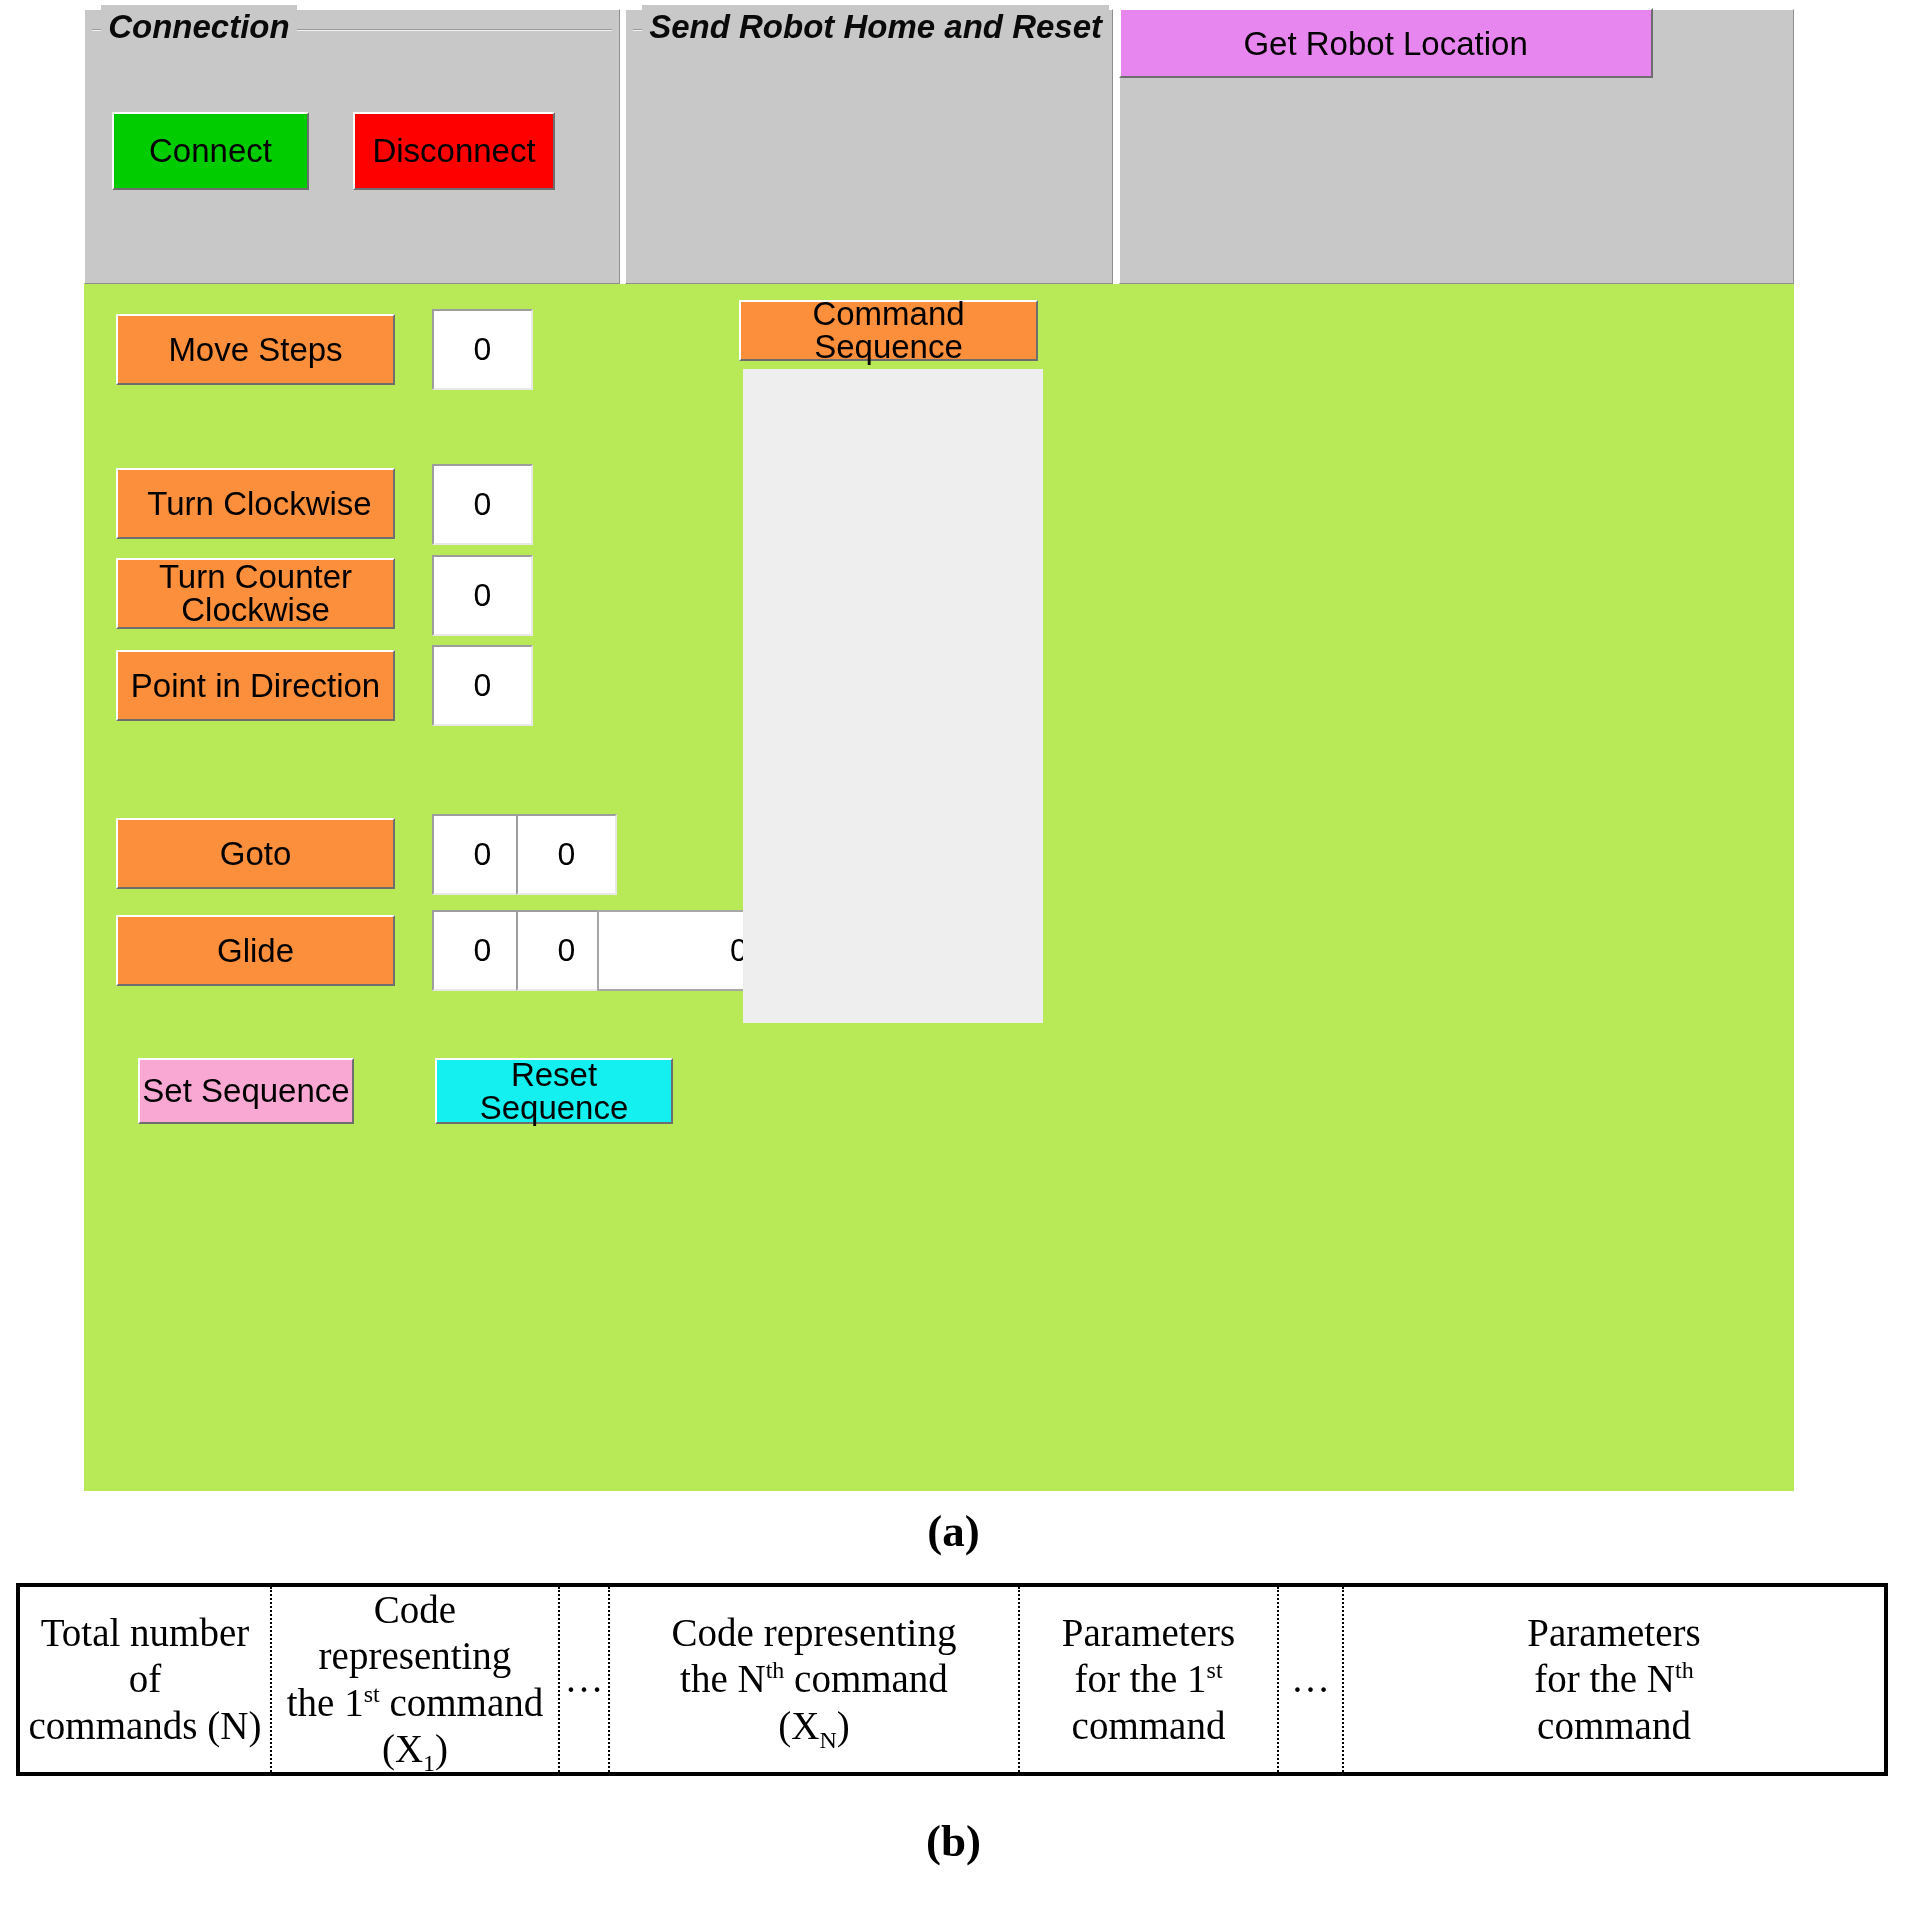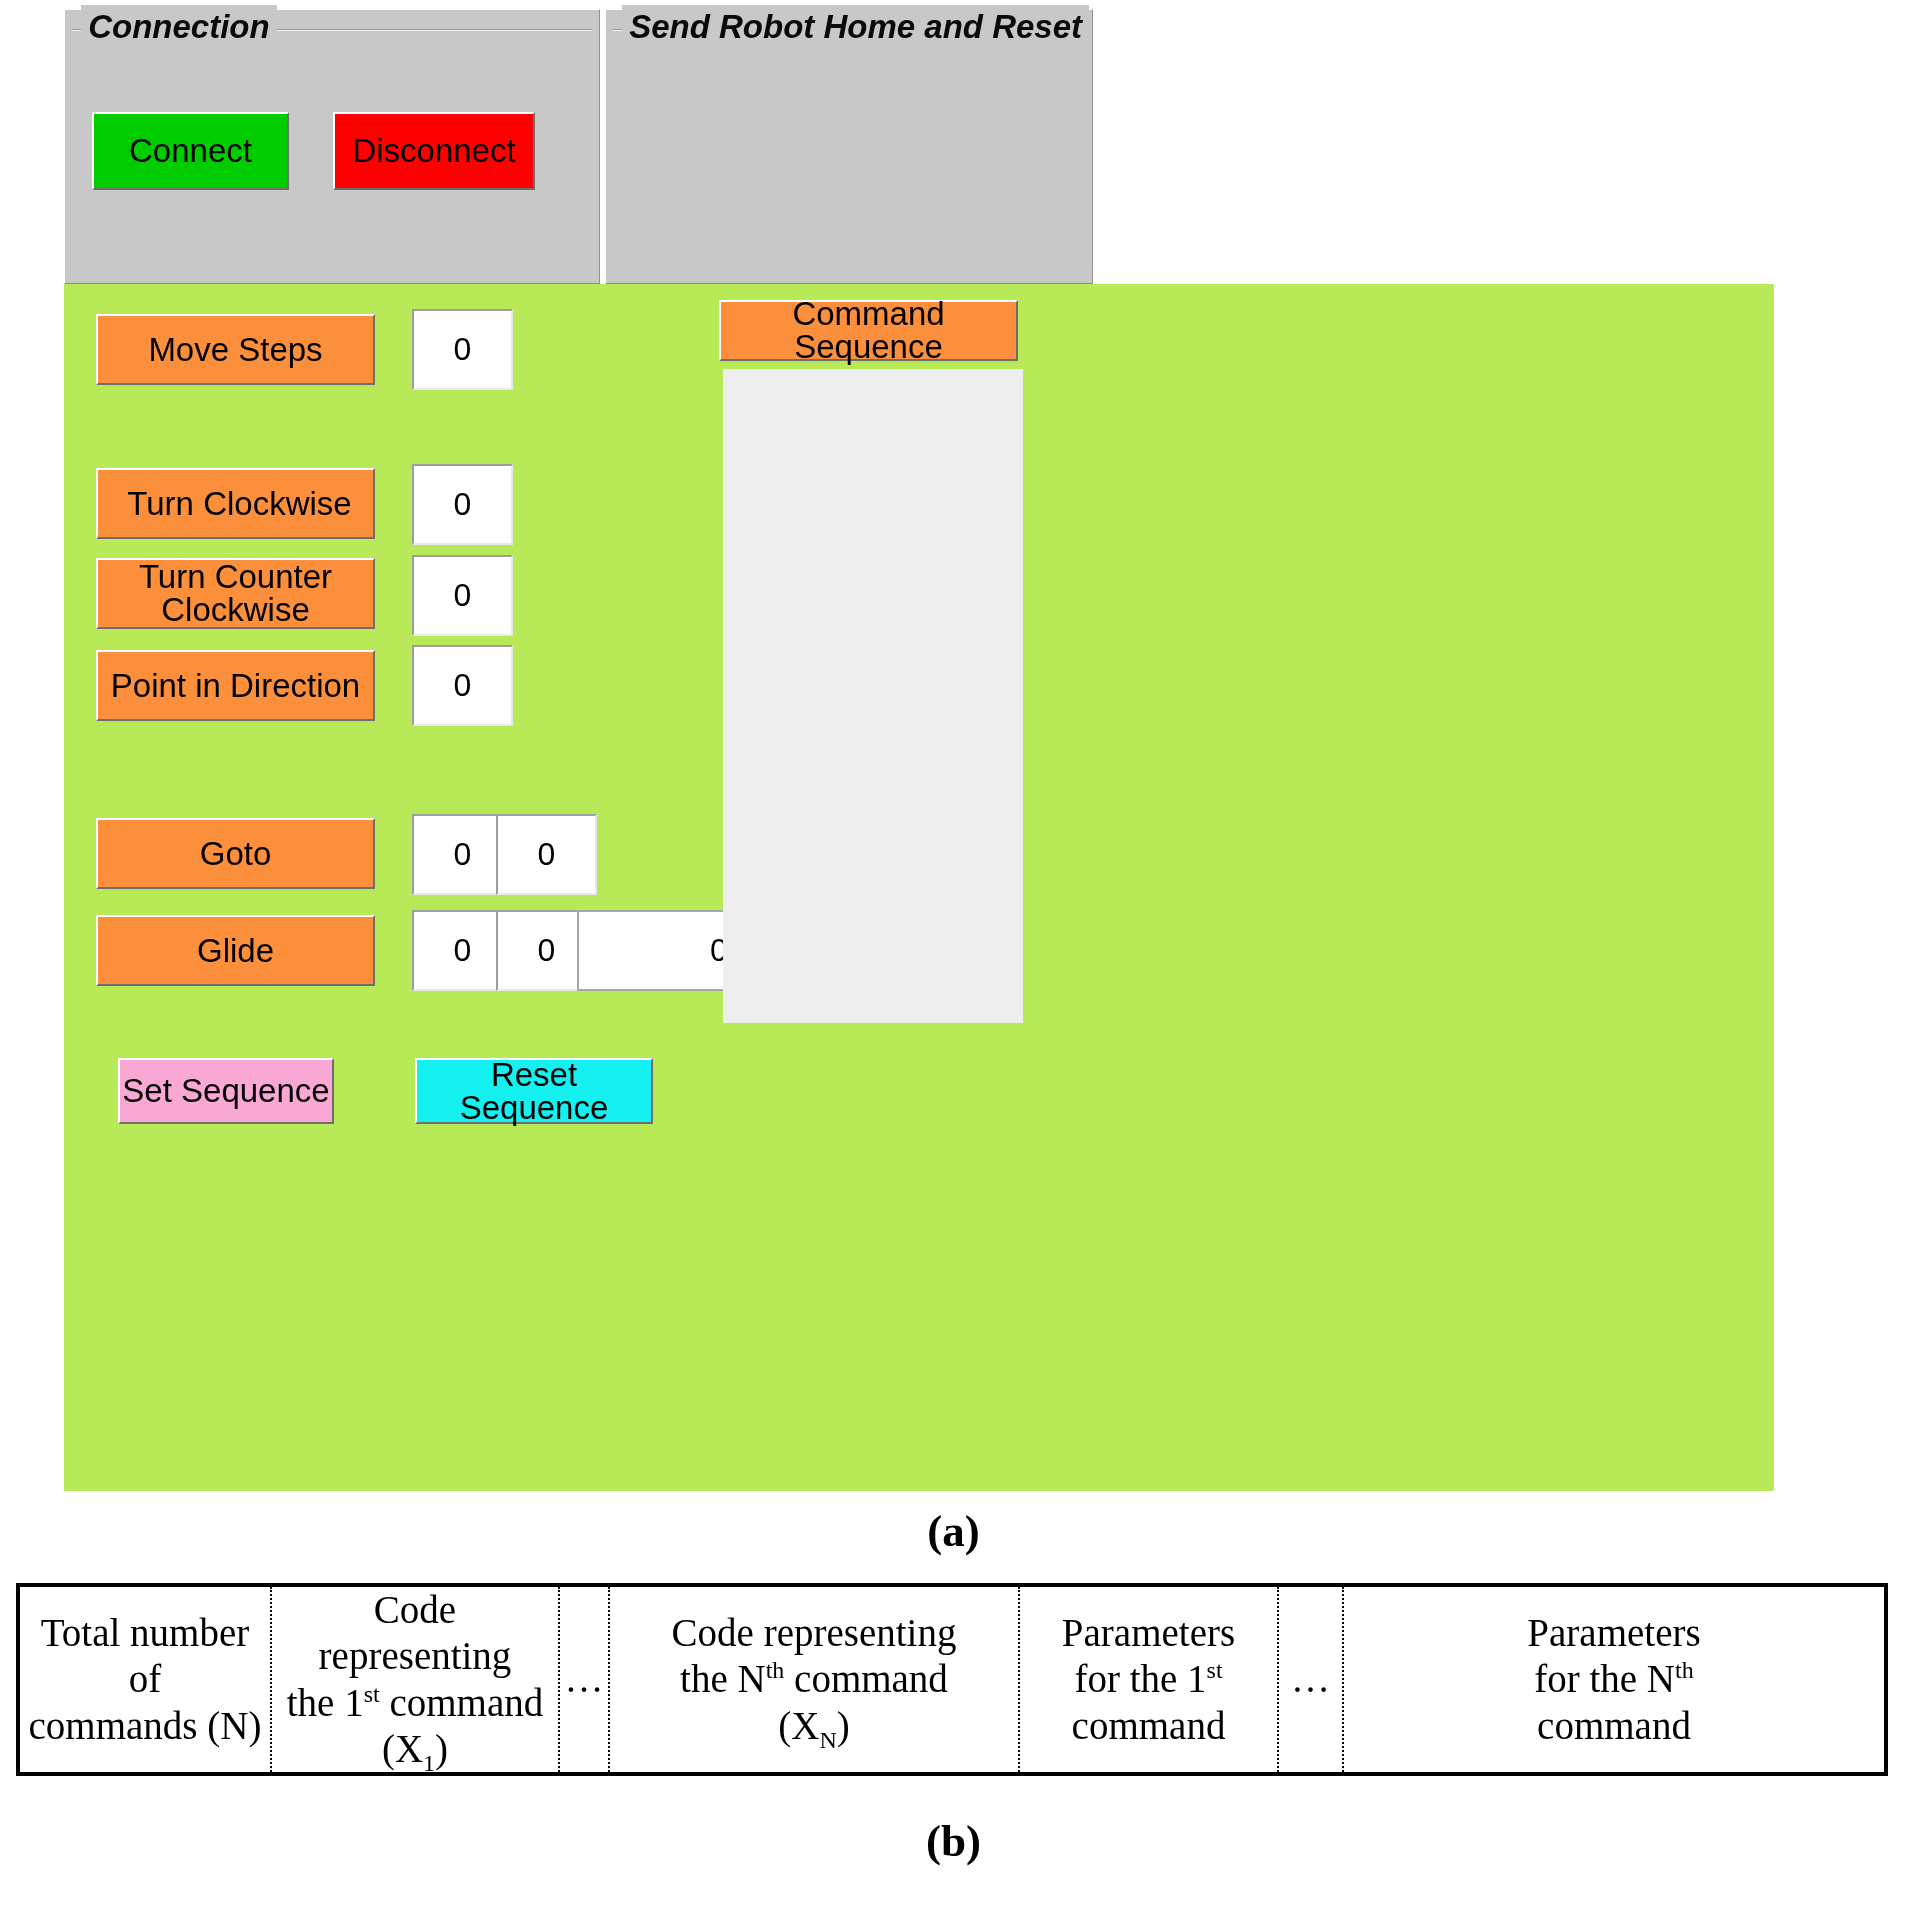--- a/index.html
+++ b/index.html
@@ -1,19 +1,19 @@
 <!DOCTYPE html>
 <html style="font-size:11.5px"><head>
 <meta charset="utf-8">
 <style>
   html,body{margin:0;padding:0;background:#ffffff;}
   body{width:1907px;height:1926px;font-family:"Liberation Sans",sans-serif;position:relative;overflow:hidden;}
 
   
-  #app-window{position:absolute;left:64px;top:8.6px;width:1524px;height:1482px;}
+  #app-window{position:absolute;left:84px;top:8.6px;width:1524px;height:1482px;}
 
   
   .groupbox{position:absolute;background:#c8c8c8;border:1.4px solid #ffffff;
             border-right-color:#8f8f8f;border-bottom-color:#8f8f8f;box-sizing:border-box;}
   .groupbox .gb-title{position:absolute;top:-4.3px;left:16px;background:#c8c8c8;
             padding:0 7.2px;font-style:italic;font-weight:bold;font-size:33px;color:#0a0a0a;
             white-space:nowrap;line-height:43px;}
   .gb-line{position:absolute;left:7.2px;right:7.2px;top:19px;height:1.4px;background:#f2f2f2;
            border-top:0.7px solid #9a9a9a;}
 
@@ -78,20 +78,25 @@
     <div class="btn" style="left:238px;top:102px;width:202px;height:78px;background:#fe0000;margin-left:30px;">
       <span>Disconnect</span>
     </div>
   </div>
 
   <div class="groupbox" style="left:541px;top:0;width:488px;height:275px;">
     <div class="gb-line"></div>
     <div class="gb-title">Send Robot Home and Reset</div>
   </div>
 
+  <div class="groupbox" style="left:1035px;top:0;width:675px;height:275px;">
+    <div class="btn" style="left:-1.4px;top:-1.4px;width:534px;height:70px;background:#e886f0;">
+      <span>Get Robot Location</span>
+    </div>
+  </div>
 
   <div id="client-area">
 
     <div class="btn" style="left:32px;top:30px;width:279px;height:71px;background:#fc8f3c;">
       <span>Move Steps</span>
     </div>
     <div class="tfield" style="left:348px;top:25px;width:101px;height:81px;">
       <span>0</span>
     </div>
 

